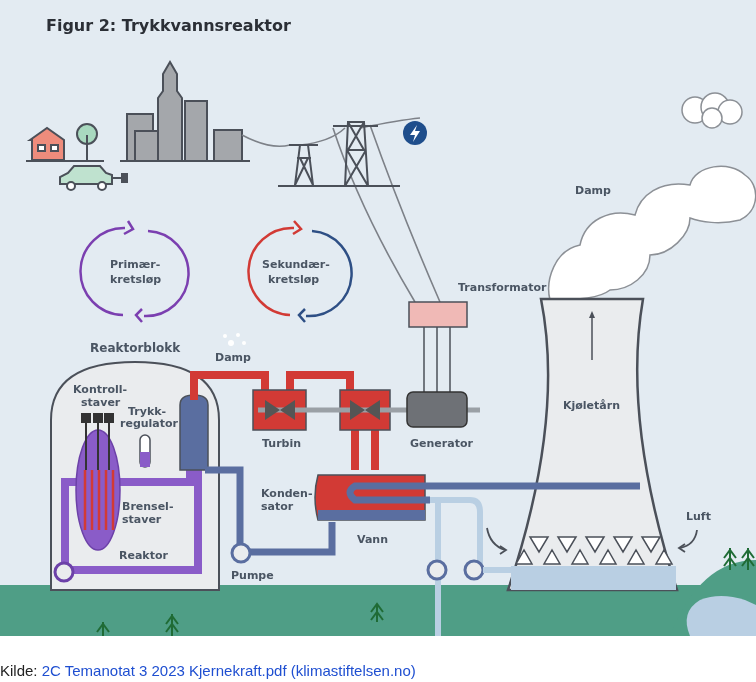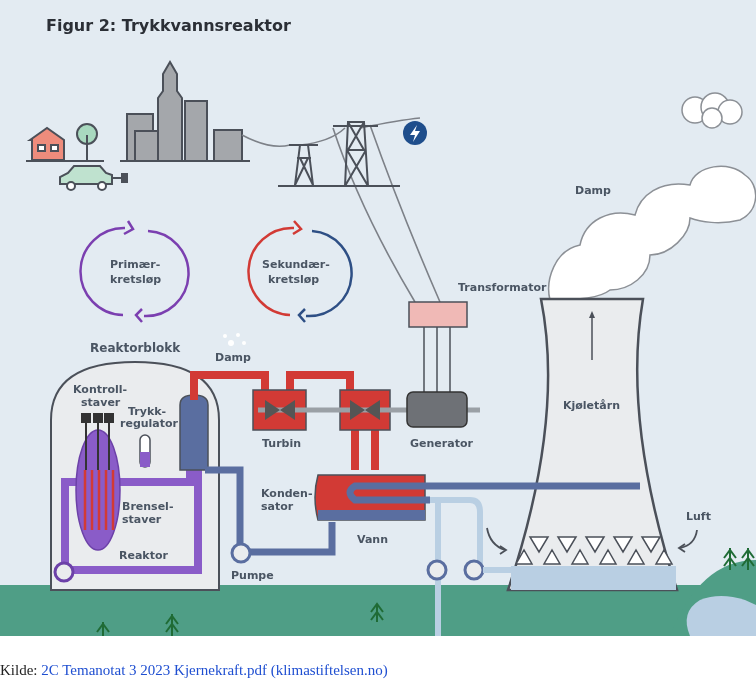--- a/index.html
+++ b/index.html
@@ -1,20 +1,20 @@
 <!DOCTYPE html>
 <html><head>
 <meta charset="utf-8">
 <style>
   html,body{margin:0;padding:0;background:#fff;}
   body{width:756px;height:682px;position:relative;overflow:hidden;font-family:"DejaVu Sans",sans-serif;}
   #fig{position:absolute;left:0;top:0;width:756px;height:636px;}
   .lbl{font-family:"DejaVu Sans",sans-serif;font-size:11px;fill:#4a5563;font-weight:bold;}
   .title{font-family:"DejaVu Sans",sans-serif;font-size:16px;font-weight:bold;fill:#2b2f36;}
-  .caption{position:absolute;left:0;top:662px;font-family:Liberation Serif, serif;font-size:15px;color:#222;white-space:nowrap;}
+  .caption{position:absolute;left:0;top:662px;font-family:Liberation Sans, sans-serif;font-size:15px;color:#222;white-space:nowrap;}
   .caption a{color:#1f4fd1;text-decoration:none;}
 </style>
 </head>
 <body>
 
 <svg id="fig" viewBox="0 0 756 636" xmlns="http://www.w3.org/2000/svg">
   <rect x="0" y="0" width="756" height="636" fill="#e3ebf2"></rect>
   <rect x="0" y="585" width="756" height="51" fill="#4f9e86"></rect>
 
   <text class="title" x="46" y="31">Figur 2: Trykkvannsreaktor</text>

